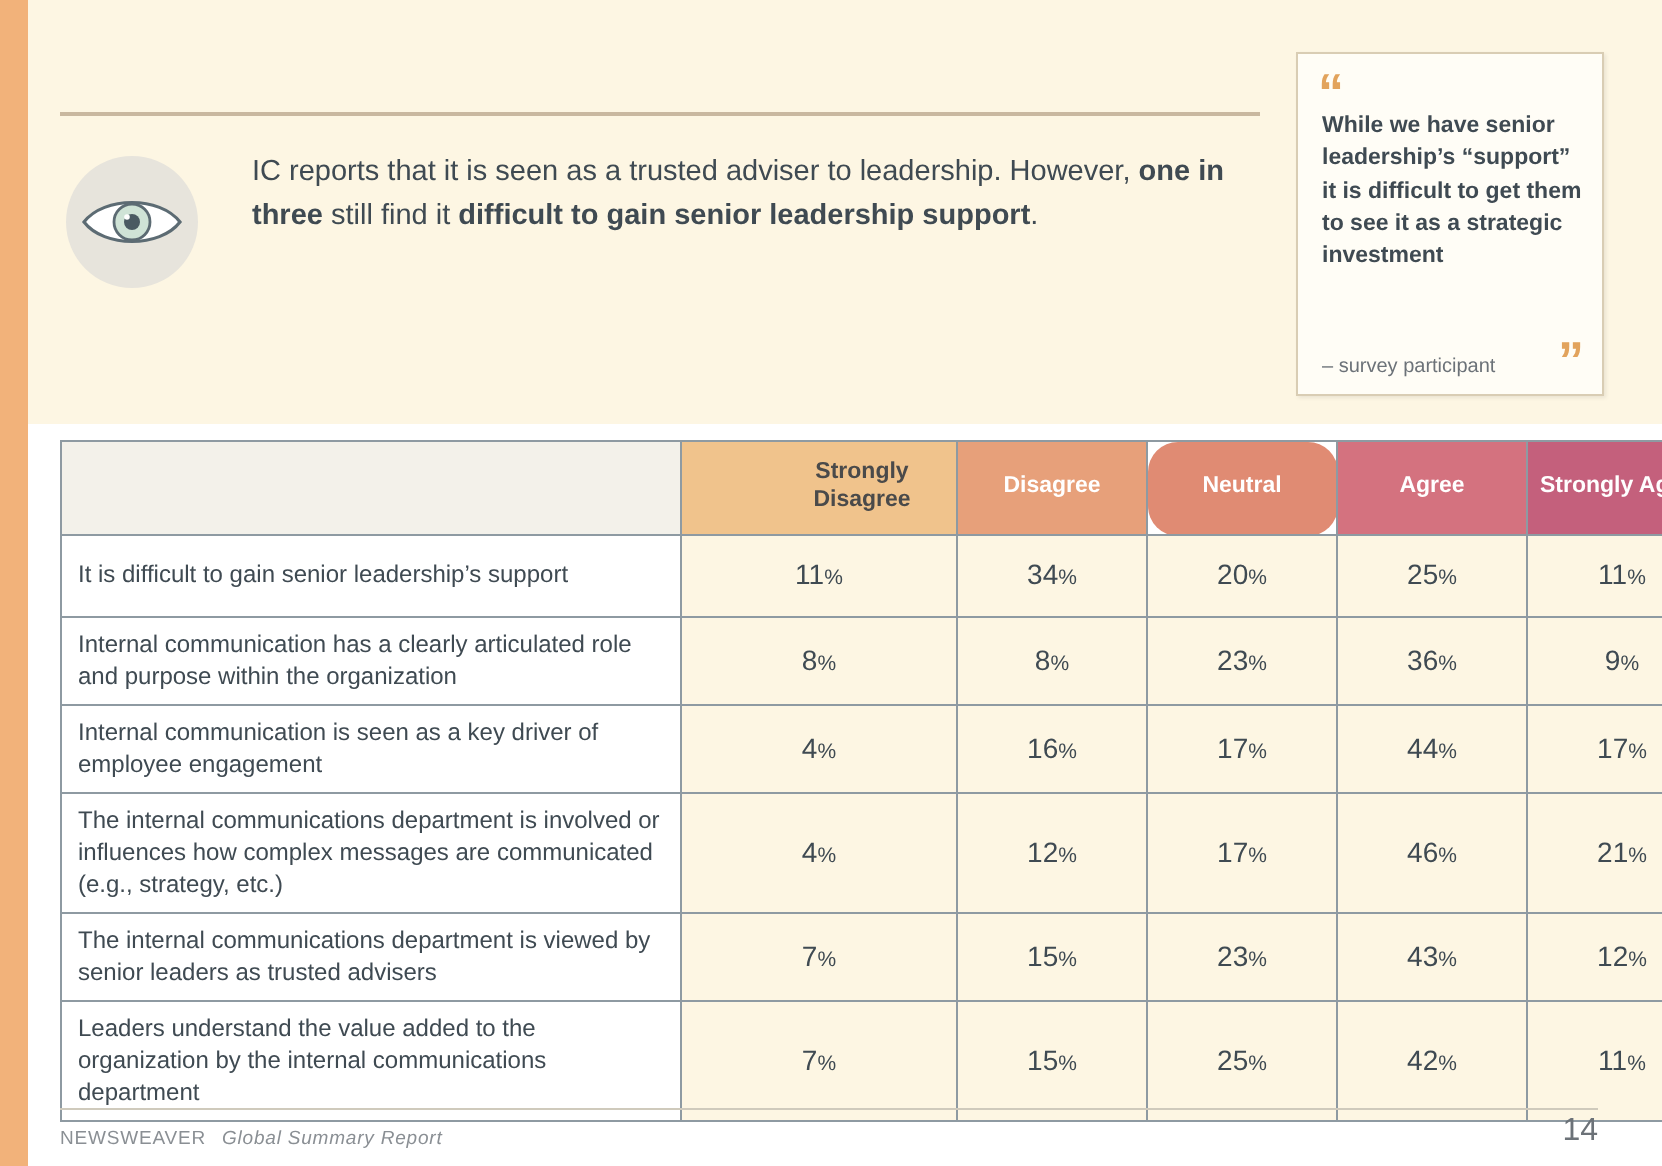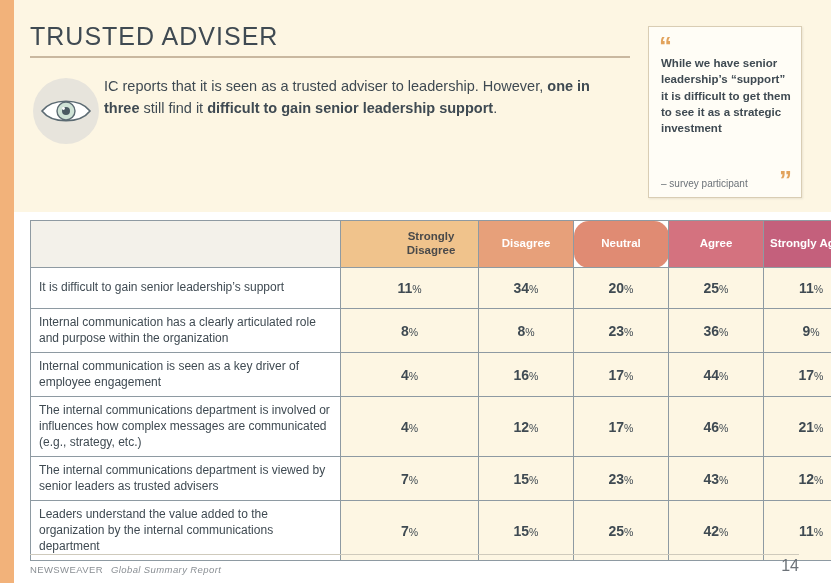--- a/index.html
+++ b/index.html
@@ -62,21 +62,21 @@
     border-radius: 50%;
     background: #e7e4dc;
     display: flex;
     align-items: center;
     justify-content: center;
   }
 
   
   .body-text {
     position: absolute;
-    left: 104px;
+    left: 126px;
     top: 75px;
     width: 520px;
     color: #3f4a52;
     font-size: 14.5px;
     line-height: 1.55;
   }
   .body-text p { margin: 0 0 12px 0; }
   .body-text b { font-weight: bold; }
 
   
@@ -160,21 +160,21 @@
   }
   td.val {
     background: #fdf6e3;
     text-align: center;
     vertical-align: middle;
     color: #3f4a52;
     height: 38px;
   }
   td.val .num {
     font-size: 14px;
-    font-weight: bold;
+    font-weight: normal;
   }
   td.val .pct {
     font-size: 10.5px;
     font-weight: normal;
   }
 
   
   .footer-rule {
     position: absolute;
     left: 30px;
@@ -203,21 +203,20 @@
   }
 </style>
 </head>
 <body>
 
 <div class="slide">
 
   <div class="top-band"></div>
   <div class="left-accent"></div>
 
-  <div class="title">TRUSTED ADVISER</div>
   <div class="title-rule"></div>
 
   <div class="eye-wrap">
     <svg width="52" height="30" viewBox="0 0 52 30" aria-hidden="true">
       <path d="M2 15 C12 2, 40 2, 50 15 C40 28, 12 28, 2 15 Z" fill="#ffffff" stroke="#5c6b73" stroke-width="1.6"></path>
       <circle cx="26" cy="15" r="9" fill="#cfe3d6" stroke="#5c6b73" stroke-width="1.4"></circle>
       <circle cx="26" cy="15" r="4" fill="#4a5a62"></circle>
       <circle cx="23.5" cy="12.5" r="1.4" fill="#ffffff"></circle>
     </svg>
   </div>

